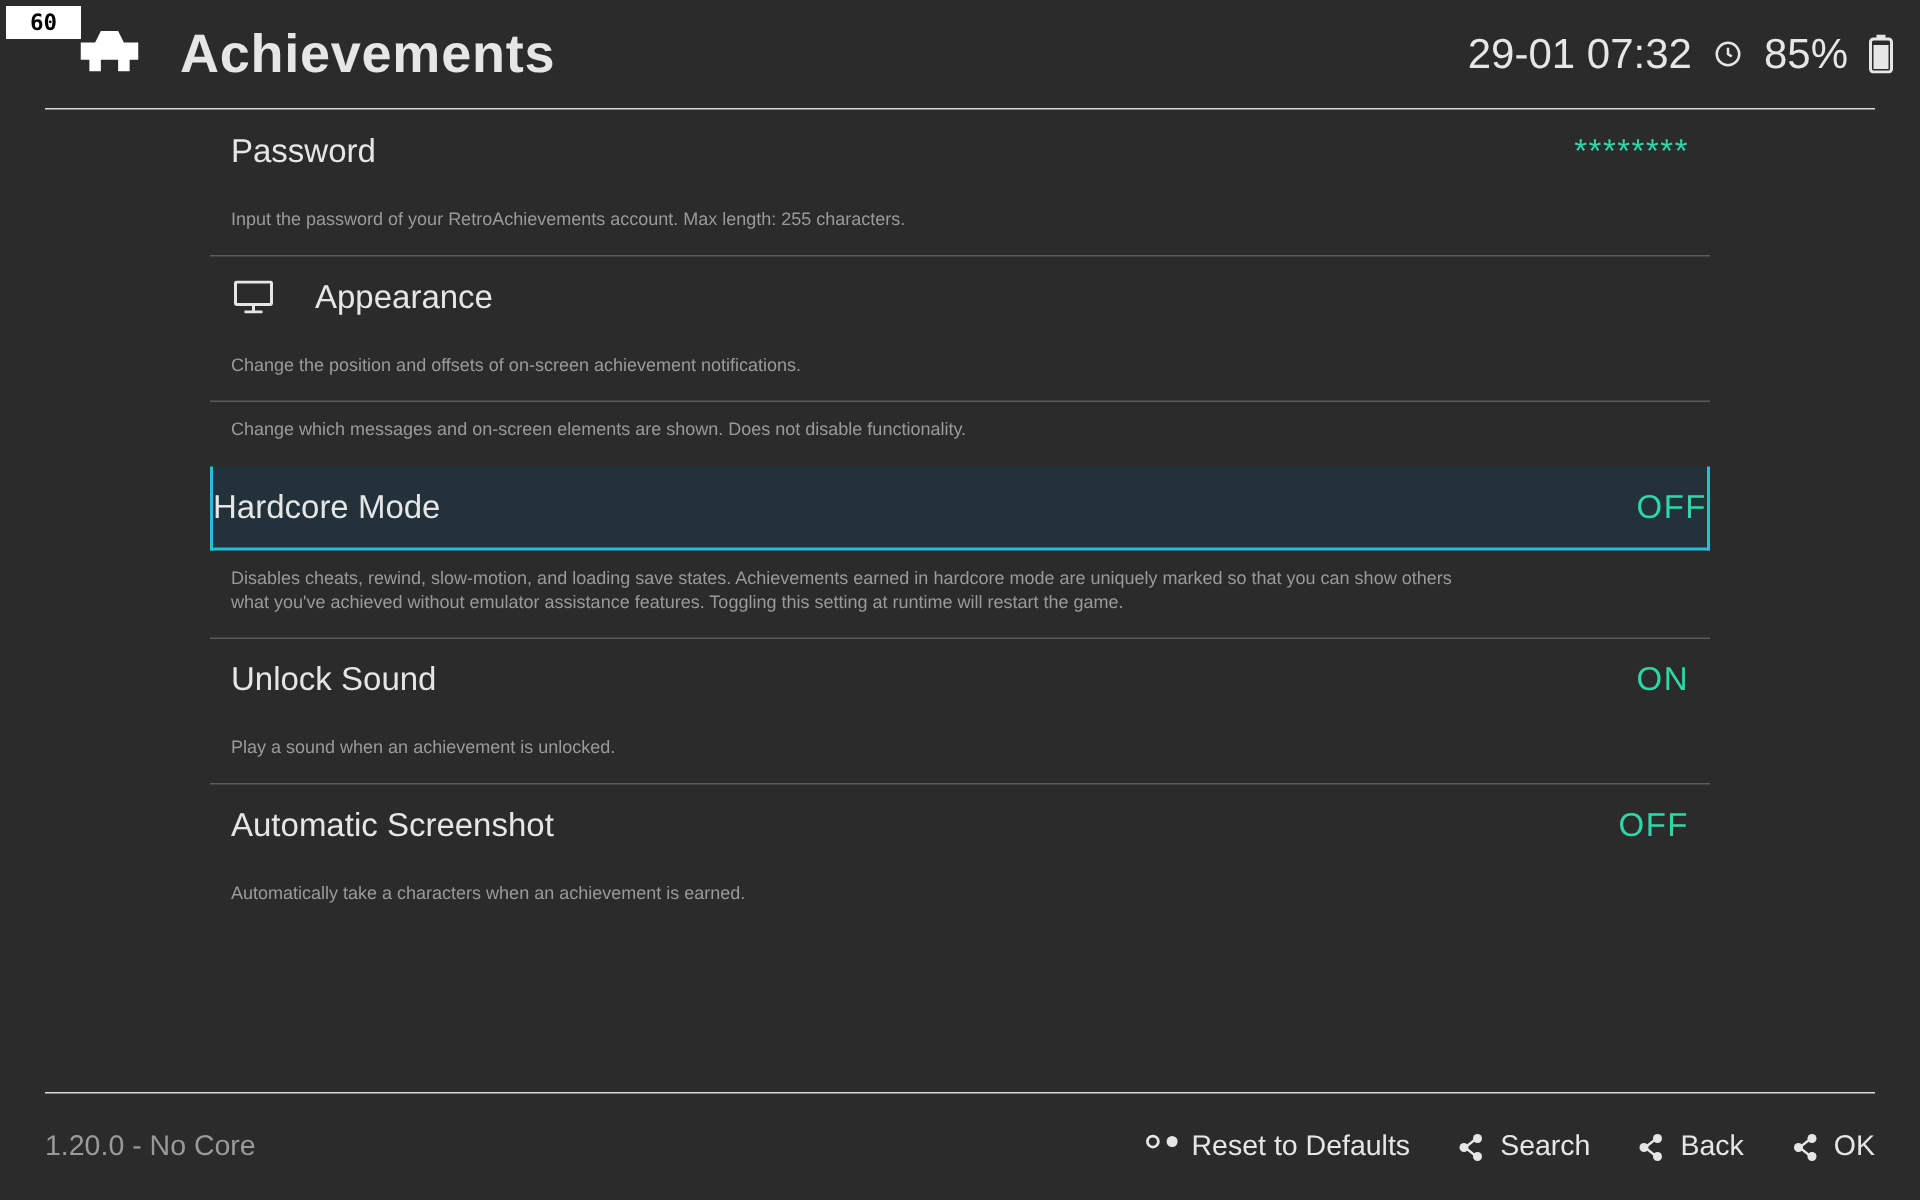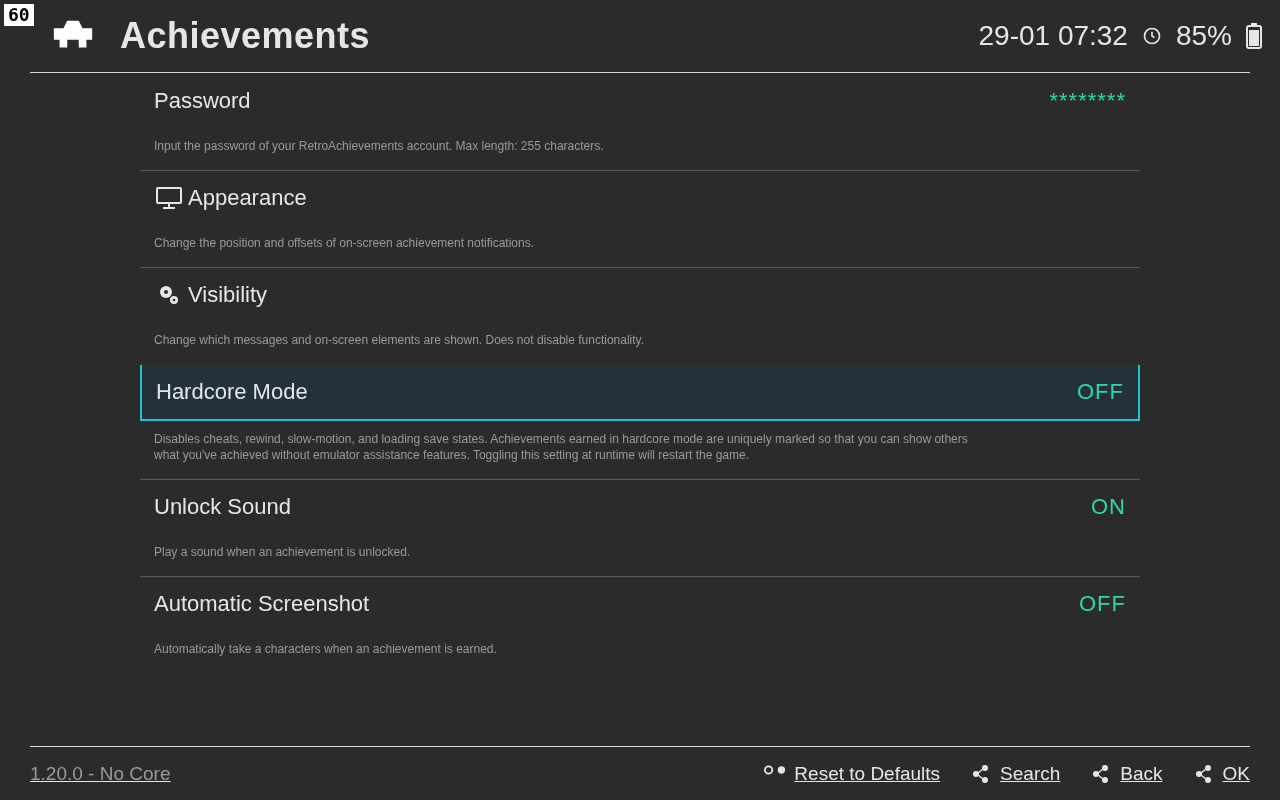--- a/index.html
+++ b/index.html
@@ -17,22 +17,22 @@
   body{
     width:1280px;height:800px;
     background:var(--bg);
     color:var(--text);
     font-family:"Segoe UI",Arial,Helvetica,sans-serif;
     overflow:hidden;
   }
   .fps-badge{
     position:absolute;top:4px;left:4px;
     background:#fff;color:#000;
-    font-weight:700;font-size:18px;
-    padding:0 4px;line-height:22px;
+    font-weight:700;font-size:15px;
+    padding:0 16px;line-height:22px;
     font-family:monospace;
   }
   .header{
     display:flex;align-items:center;
     height:72px;padding:0 18px 0 50px;
   }
   .logo{width:46px;height:36px;margin-right:24px;filter:brightness(0) invert(1);}
   .title{
     font-size:36px;font-weight:600;letter-spacing:.5px;flex:1;
   }
@@ -50,37 +50,37 @@
     margin:0 110px;
   }
   .row{
     display:flex;align-items:center;justify-content:space-between;
     padding:14px 14px 14px 14px;font-size:22px;
     border-top:1px solid var(--sep);
   }
   .row.first{border-top:none;padding-top:6px;}
   .row .label{color:var(--text);}
   .row .value{color:var(--accent);font-size:22px;letter-spacing:1px;}
-  .row.withicon .label-wrap{display:flex;align-items:center;gap:4px;}
+  .row.withicon .label-wrap{display:flex;align-items:center;gap:26px;}
   .row.withicon .icon{width:30px;display:inline-flex;justify-content:center;}
   .desc{
     color:var(--muted);font-size:12px;line-height:1.35;
     padding:10px 14px 16px 14px;max-width:860px;
   }
   .selected{
     border:2px solid var(--cyan);
     background:#22313a;
-    padding:14px 14px;
+    padding:14px 0;
   }
   .sep-line{height:1px;background:var(--sep);}
   .footer{
-    position:absolute;bottom:0;left:0;right:0;height:54px;
+    position:absolute;bottom:0;left:0;right:0;height:72px;
     border-top:1px solid #d9d9d9;margin:0 30px;
     display:flex;align-items:center;justify-content:space-between;
-    font-size:19px;color:var(--text);text-decoration:underline;
+    font-size:19px;color:var(--text);
   }
   .footer .ver{color:var(--muted);}
   .footer .actions{display:flex;gap:30px;align-items:center;}
   .footer .action{display:flex;align-items:center;gap:8px;cursor:pointer;}
   .glyph{display:inline-flex;width:22px;height:22px;}
   svg{display:block;}
 </style>
 </head>
 <body>
 
@@ -132,33 +132,20 @@
             <rect x="1" y="1" width="24" height="15" rx="1"></rect>
               <path d="M7 21h12M13 16v5"></path>
           </svg>
         </span>
         <span class="label">Appearance</span>
       </span>
     </div>
     <div class="desc">Change the position and offsets of on-screen achievement notifications.</div>
     <div class="sep-line"></div>
 
-    <div class="row withicon" style="border-top:none;">
-      <span class="label-wrap">
-        <span class="icon">
-          <svg width="24" height="24" viewBox="0 0 24 24" fill="#e6e6e6">
-            <circle cx="9" cy="9" r="6"></circle>
-              <circle cx="9" cy="9" r="2" fill="#2b2b2b"></circle>
-            <circle cx="17" cy="17" r="4"></circle>
-              <circle cx="17" cy="17" r="1.3" fill="#2b2b2b"></circle>
-          </svg>
-        </span>
-        <span class="label">Visibility</span>
-      </span>
-    </div>
     <div class="desc">Change which messages and on-screen elements are shown. Does not disable functionality.</div>
 
     <div class="row selected" style="border-top:none;">
       <span class="label">Hardcore Mode</span>
       <span class="value">OFF</span>
     </div>
     <div class="desc">Disables cheats, rewind, slow-motion, and loading save states. Achievements earned in hardcore mode are uniquely marked so that you can show others what you've achieved without emulator assistance features. Toggling this setting at runtime will restart the game.</div>
     <div class="sep-line"></div>
 
     <div class="row" style="border-top:none;">

